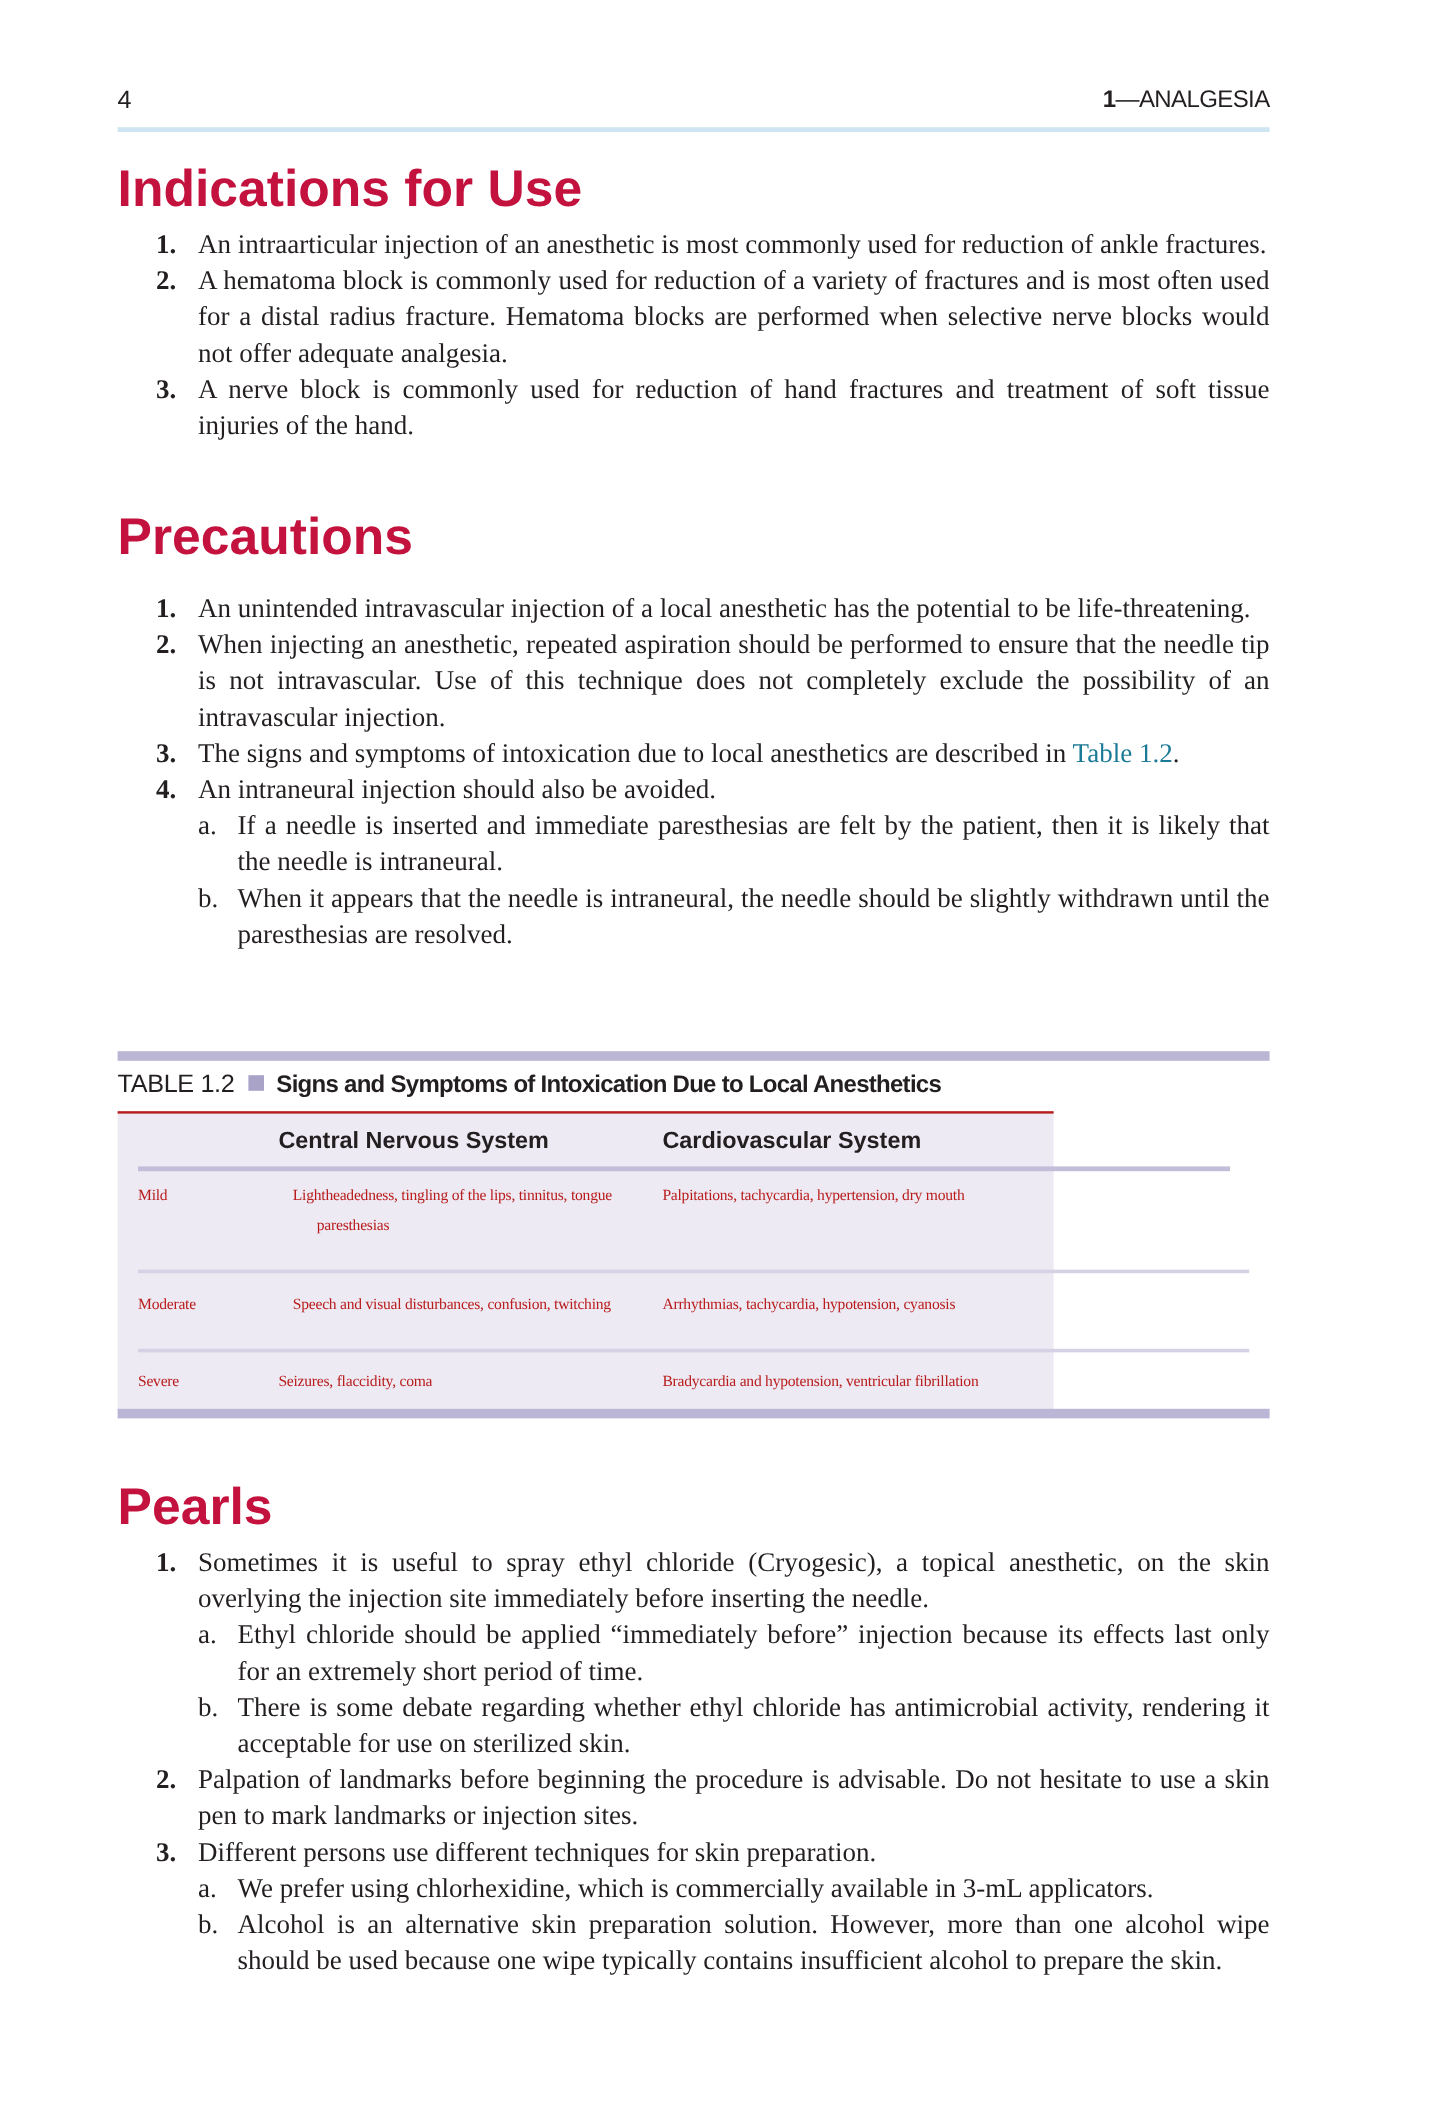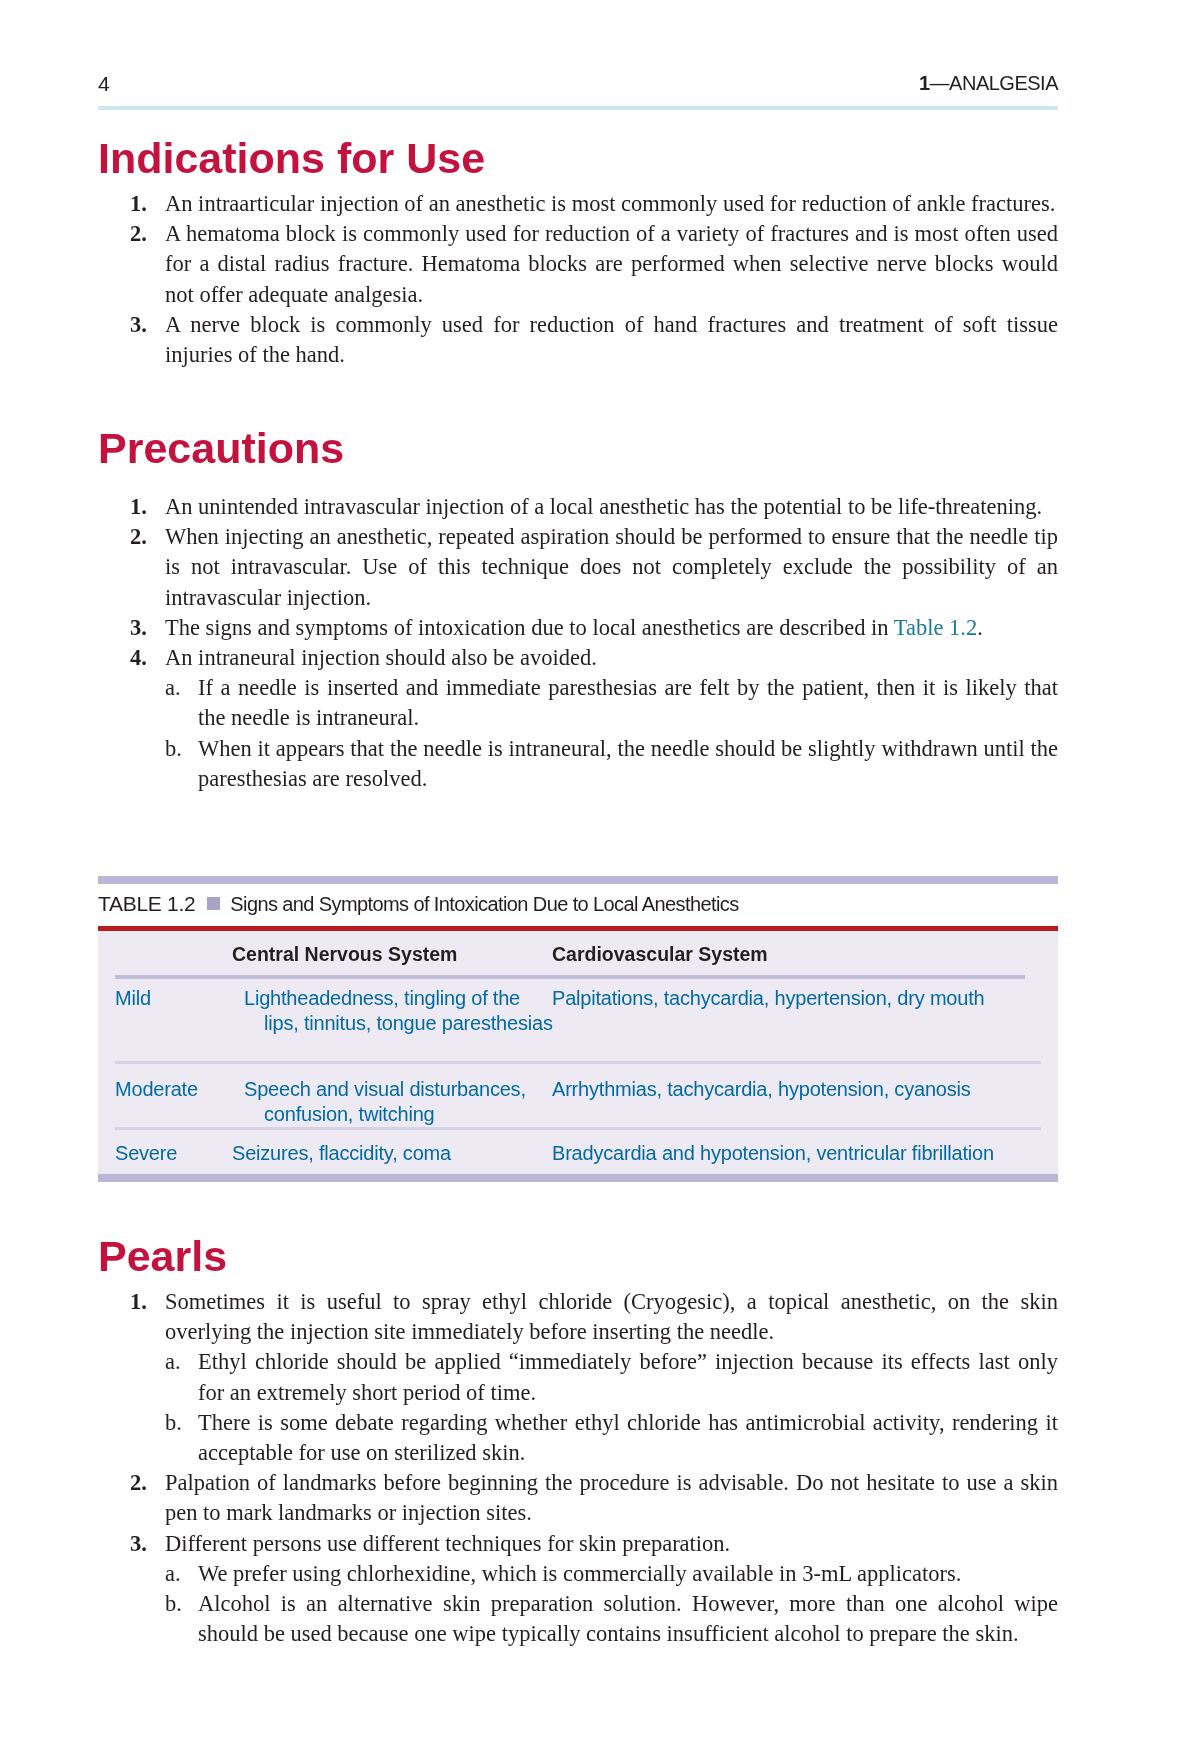--- a/index.html
+++ b/index.html
@@ -14,27 +14,27 @@
   .list { position:absolute; left:98px; width:960px; font-family:"Liberation Serif", serif; font-size:22.5px; line-height:30.2px; margin:0; padding:0; }
   .item { position:relative; padding-left:67px; text-align:justify; }
   .item .num { position:absolute; left:32px; top:0; font-weight:bold; }
   .sub { position:relative; padding-left:100px; text-align:justify; }
   .sub .num { position:absolute; left:67px; top:0; }
   .link { color:#1b7a96; }
   .tbl-top { position:absolute; left:98px; top:876px; width:960px; height:8px; background:#bcb6d6; }
   .tbl-cap { position:absolute; left:98px; top:892px; font-family:"Liberation Sans", sans-serif; font-size:21px; }
   .tbl-cap .lbl { letter-spacing:-0.3px; }
   .tbl-cap .sq { display:inline-block; width:13px; height:13px; background:#a9a3c8; margin:0 10px 0 12px; vertical-align:1px; }
-  .tbl-cap .ttl { font-weight:normal; letter-spacing:-0.6px; font-size:20px; }
-  .tbl-body { position:absolute; left:98px; top:926px; width:960px; height:248px; background:#edeaf3; border-top:5px solid #b91c1c; }
+  .tbl-cap .ttl { font-weight:bold; letter-spacing:-0.6px; font-size:20px; }
+  .tbl-body { position:absolute; left:98px; top:926px; width:780px; height:248px; background:#edeaf3; border-top:2px solid #b91c1c; }
   .tbl-bottom { position:absolute; left:98px; top:1174px; width:960px; height:8px; background:#bcb6d6; }
   .th { position:absolute; top:12px; font-family:"Liberation Sans", sans-serif; font-weight:bold; font-size:19.5px; }
   .th-rule { position:absolute; left:17px; top:44px; width:910px; height:4px; background:#c2bdd8; }
   .row-rule { position:absolute; left:17px; width:926px; height:3px; background:#d6d2e5; }
-  .td { position:absolute; font-family:Liberation Sans, sans-serif; font-size:20px; line-height:25px; color:#0369a1; letter-spacing:-0.2px; }
+  .td { position:absolute; font-family:Liberation Serif, serif; font-size:13px; line-height:25px; color:#b91c1c; letter-spacing:-0.2px; }
   .td.wrap { width:290px; padding-left:20px; text-indent:-20px;margin-left:12px; }
 </style>
 </head>
 <body>
 
 <div class="page">
 
   <div class="hdr">
     <span class="pnum">4</span>
     <span class="chap"><b style="font-weight:bold">1</b><span>—</span><span>ANALGESIA</span></span>

